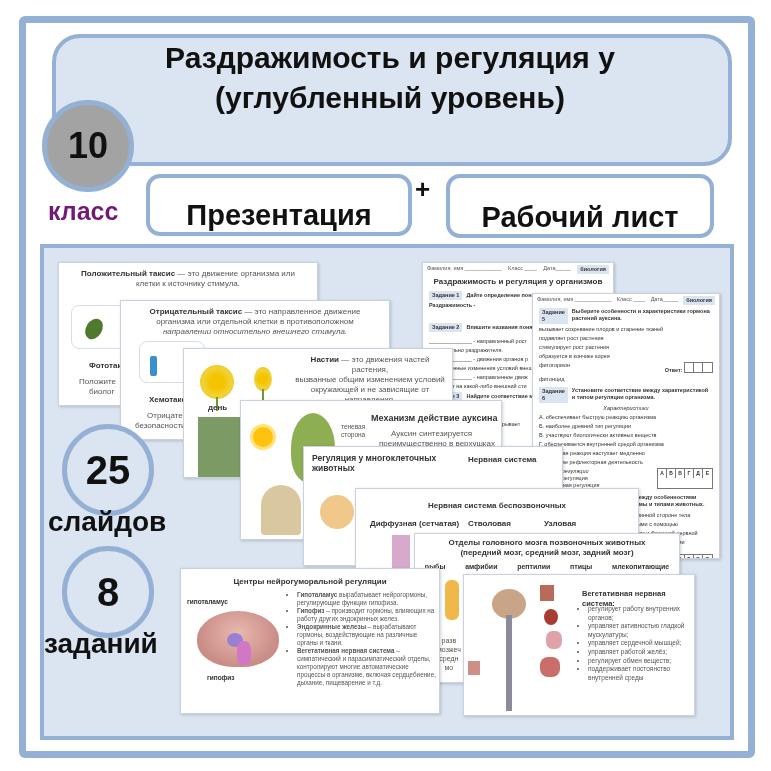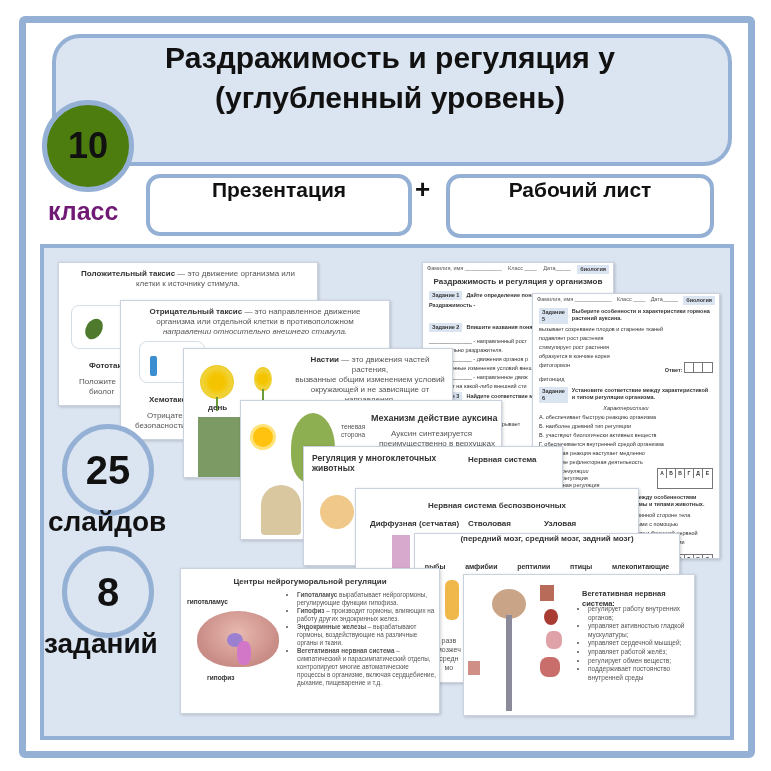--- a/index.html
+++ b/index.html
@@ -16,27 +16,27 @@
   }
   .title-text {
     position: absolute; left: 110px; top: 38px; width: 560px;
     text-align: center; font-weight: bold; font-size: 30px; line-height: 40px; color: #111;
   }
   .circle {
     position: absolute; border: 5px solid #94b0d4; border-radius: 50%; background: #dbe4f1;
     display: flex; align-items: center; justify-content: center;
     font-weight: bold; color: #111;
   }
-  .grade-circle { left: 42px; top: 100px; width: 92px; height: 92px; font-size: 36px; background: #4d7c0f; }
+  .grade-circle { left: 42px; top: 100px; width: 92px; height: 92px; font-size: 36px; background: #a3a3a3; }
   .grade-label { position: absolute; left: 48px; top: 197px; font-size: 25px; font-weight: bold; color: #701a75; }
 
   .pill {
     position: absolute; border: 4px solid #94b0d4; border-radius: 14px; background: #fff;
-    display: flex; align-items: flex-start; justify-content: center;
-    font-weight: bold; font-size: 21px; color: #111;
+    display: flex; align-items: flex-end; justify-content: center;
+    font-weight: bold; font-size: 29px; color: #111;
   }
   .pill-presentation { left: 146px; top: 174px; width: 266px; height: 62px; }
   .pill-worksheet { left: 446px; top: 174px; width: 268px; height: 64px; }
   .plus { position: absolute; left: 415px; top: 174px; font-size: 26px; font-weight: bold; color: #111; }
 
   .preview-area {
     position: absolute; left: 40px; top: 244px; width: 694px; height: 496px;
     border: 4px solid #94b0d4; background: #dbe4f1;
   }
   .stat-circle { width: 92px; height: 92px; font-size: 40px; background: #dbe4f1; text-align: center; }
@@ -248,20 +248,21 @@
 
 <div class="slide" style="left:355px;top:488px;width:284px;height:120px;">
   <div class="st center" style="margin-top:12px;">Нервная система беспозвоночных</div>
   <div style="position:absolute;left:14px;top:30px;" class="st">Диффузная (сетчатая)</div>
   <div style="position:absolute;left:112px;top:30px;" class="st">Стволовая</div>
   <div style="position:absolute;left:188px;top:30px;" class="st">Узловая</div>
   <div style="position:absolute;left:36px;top:46px;width:18px;height:70px;background:#d7a9cc;"></div>
 </div>
 
 <div class="slide" style="left:414px;top:533px;width:266px;height:150px;">
+  <div class="st center" style="margin-top:4px;">Отделы головного мозга позвоночных животных</div>
   <div class="st center">(передний мозг, средний мозг, задний мозг)</div>
   <div style="position:absolute;top:28px;left:0;width:100%;display:flex;justify-content:space-around;font-size:7px;" class="st">
     <span>рыбы</span>
     <span>амфибии</span>
     <span>рептилии</span>
     <span>птицы</span>
     <span>млекопитающие</span>
   </div>
   <div style="position:absolute;left:30px;top:46px;width:14px;height:40px;background:#f0b84a;border-radius:6px;"></div>
   <div style="position:absolute;left:22px;top:102px;font-size:7px;line-height:9px;text-align:center;">

